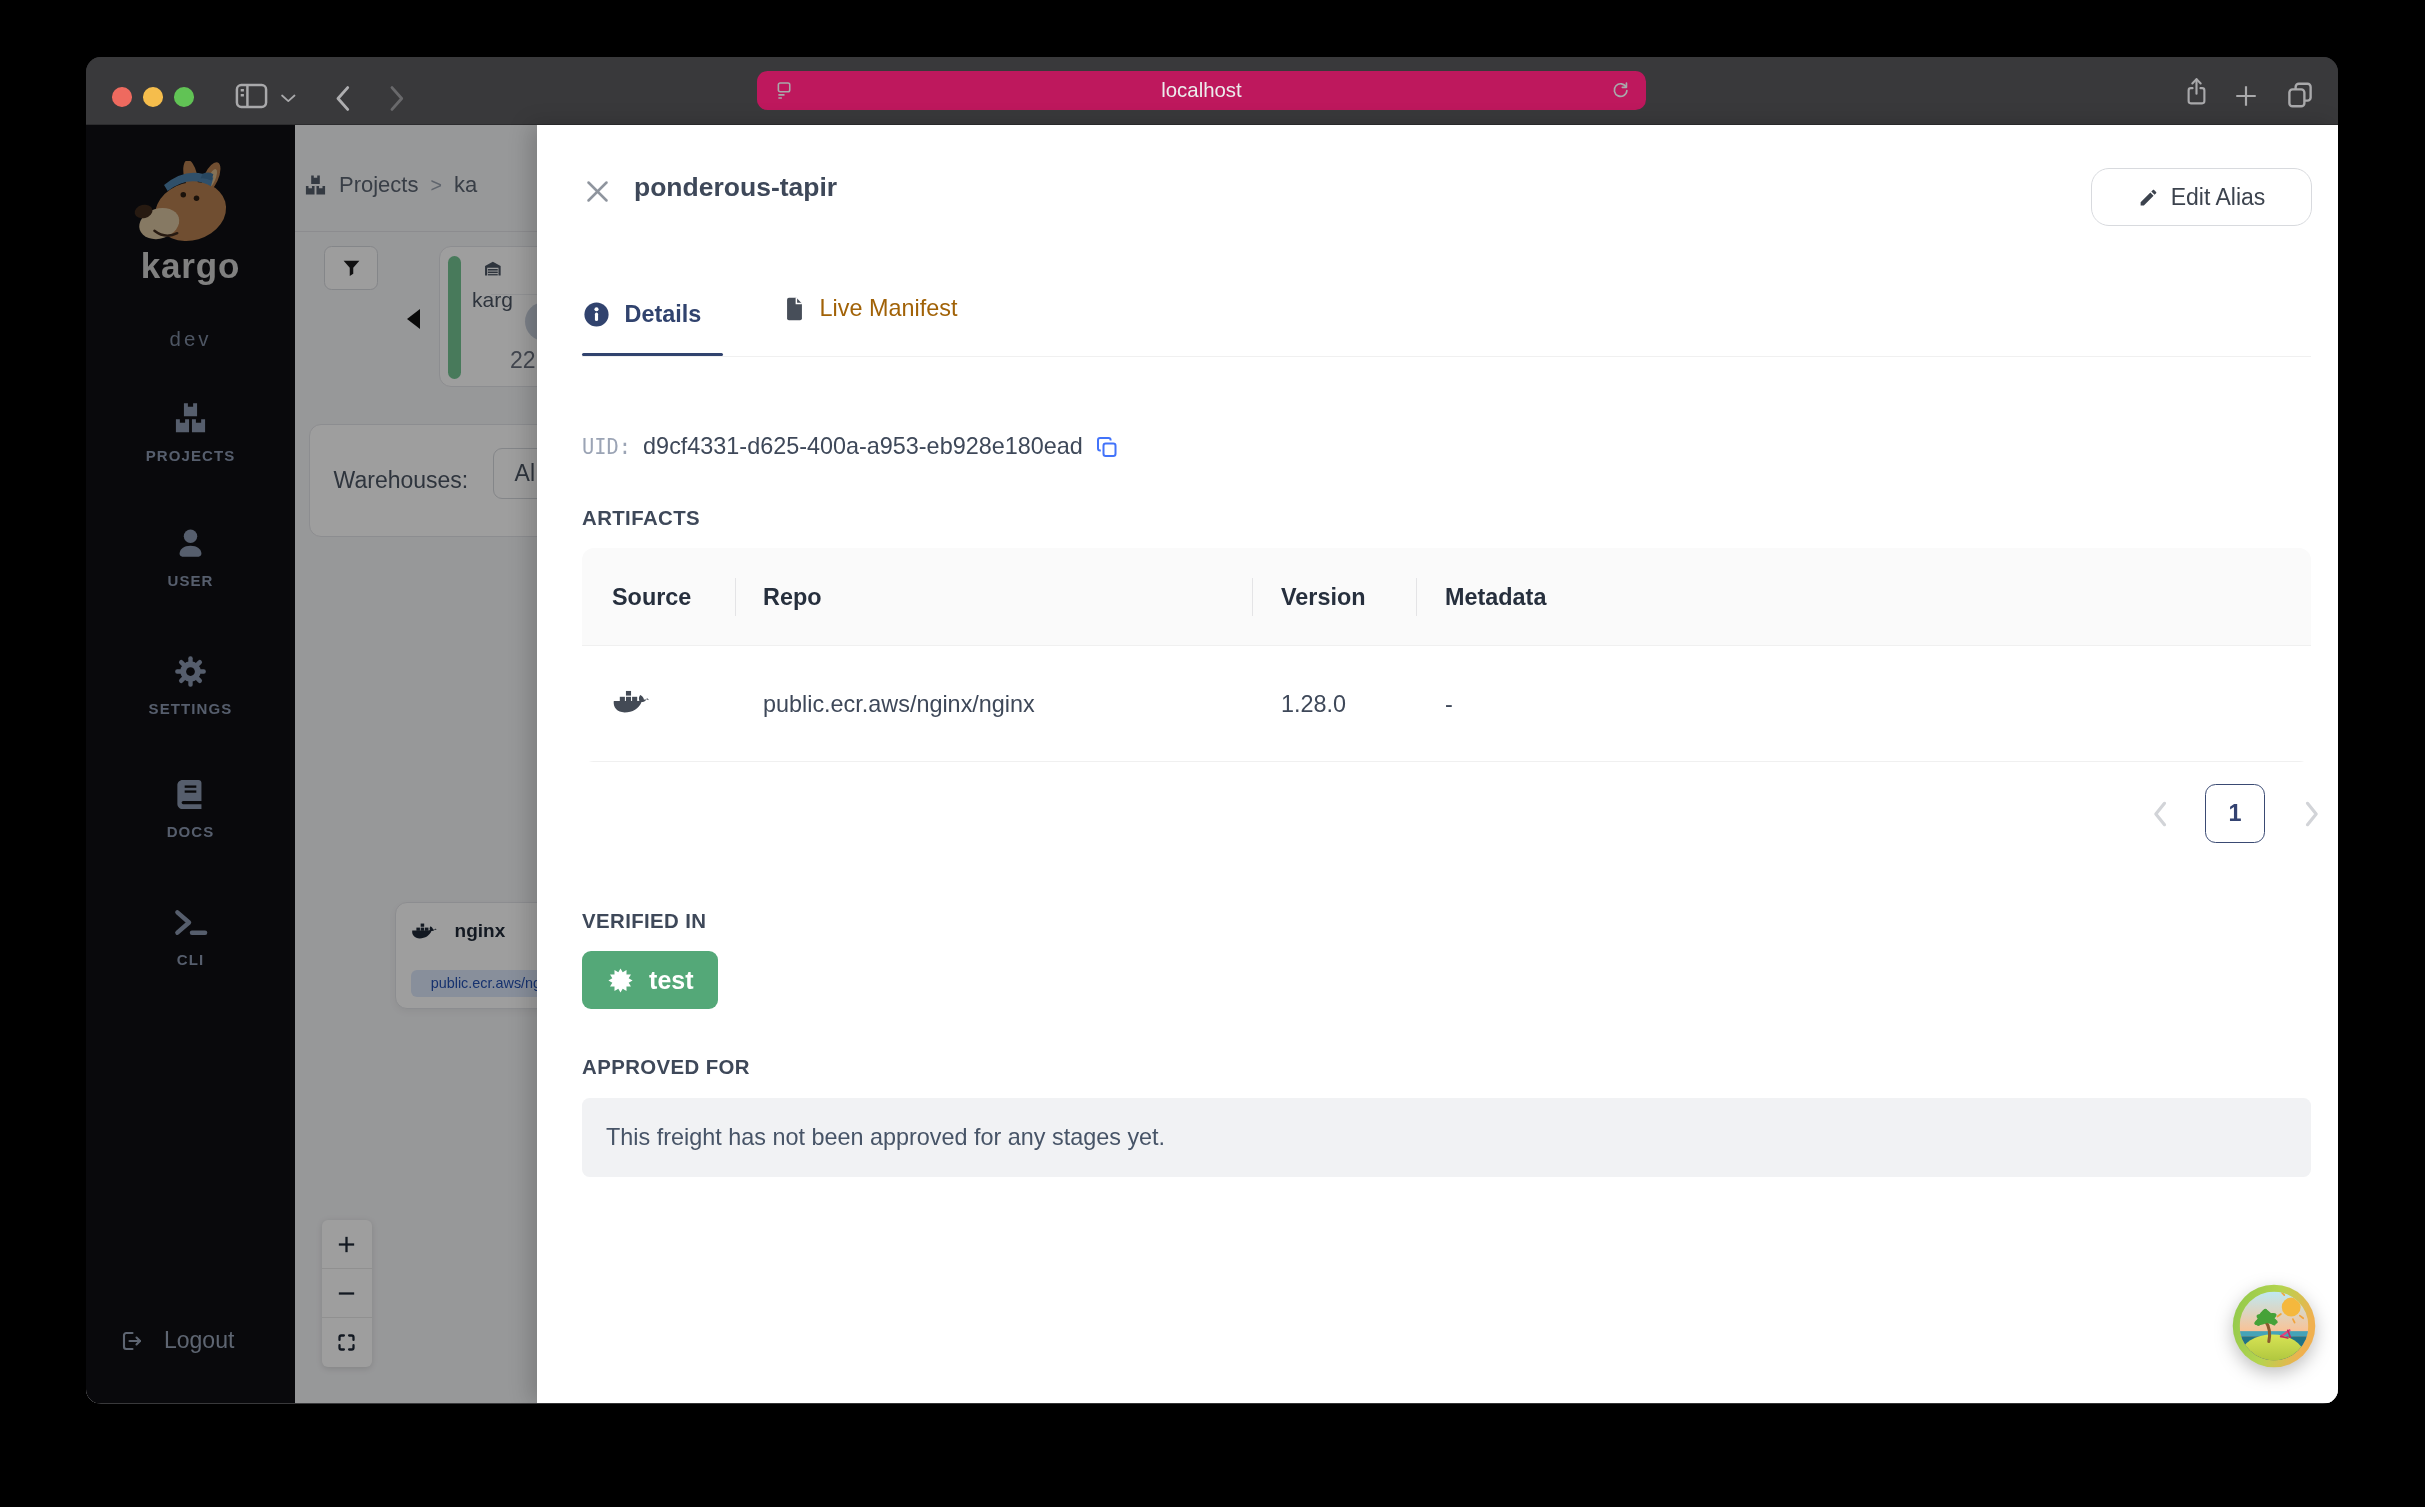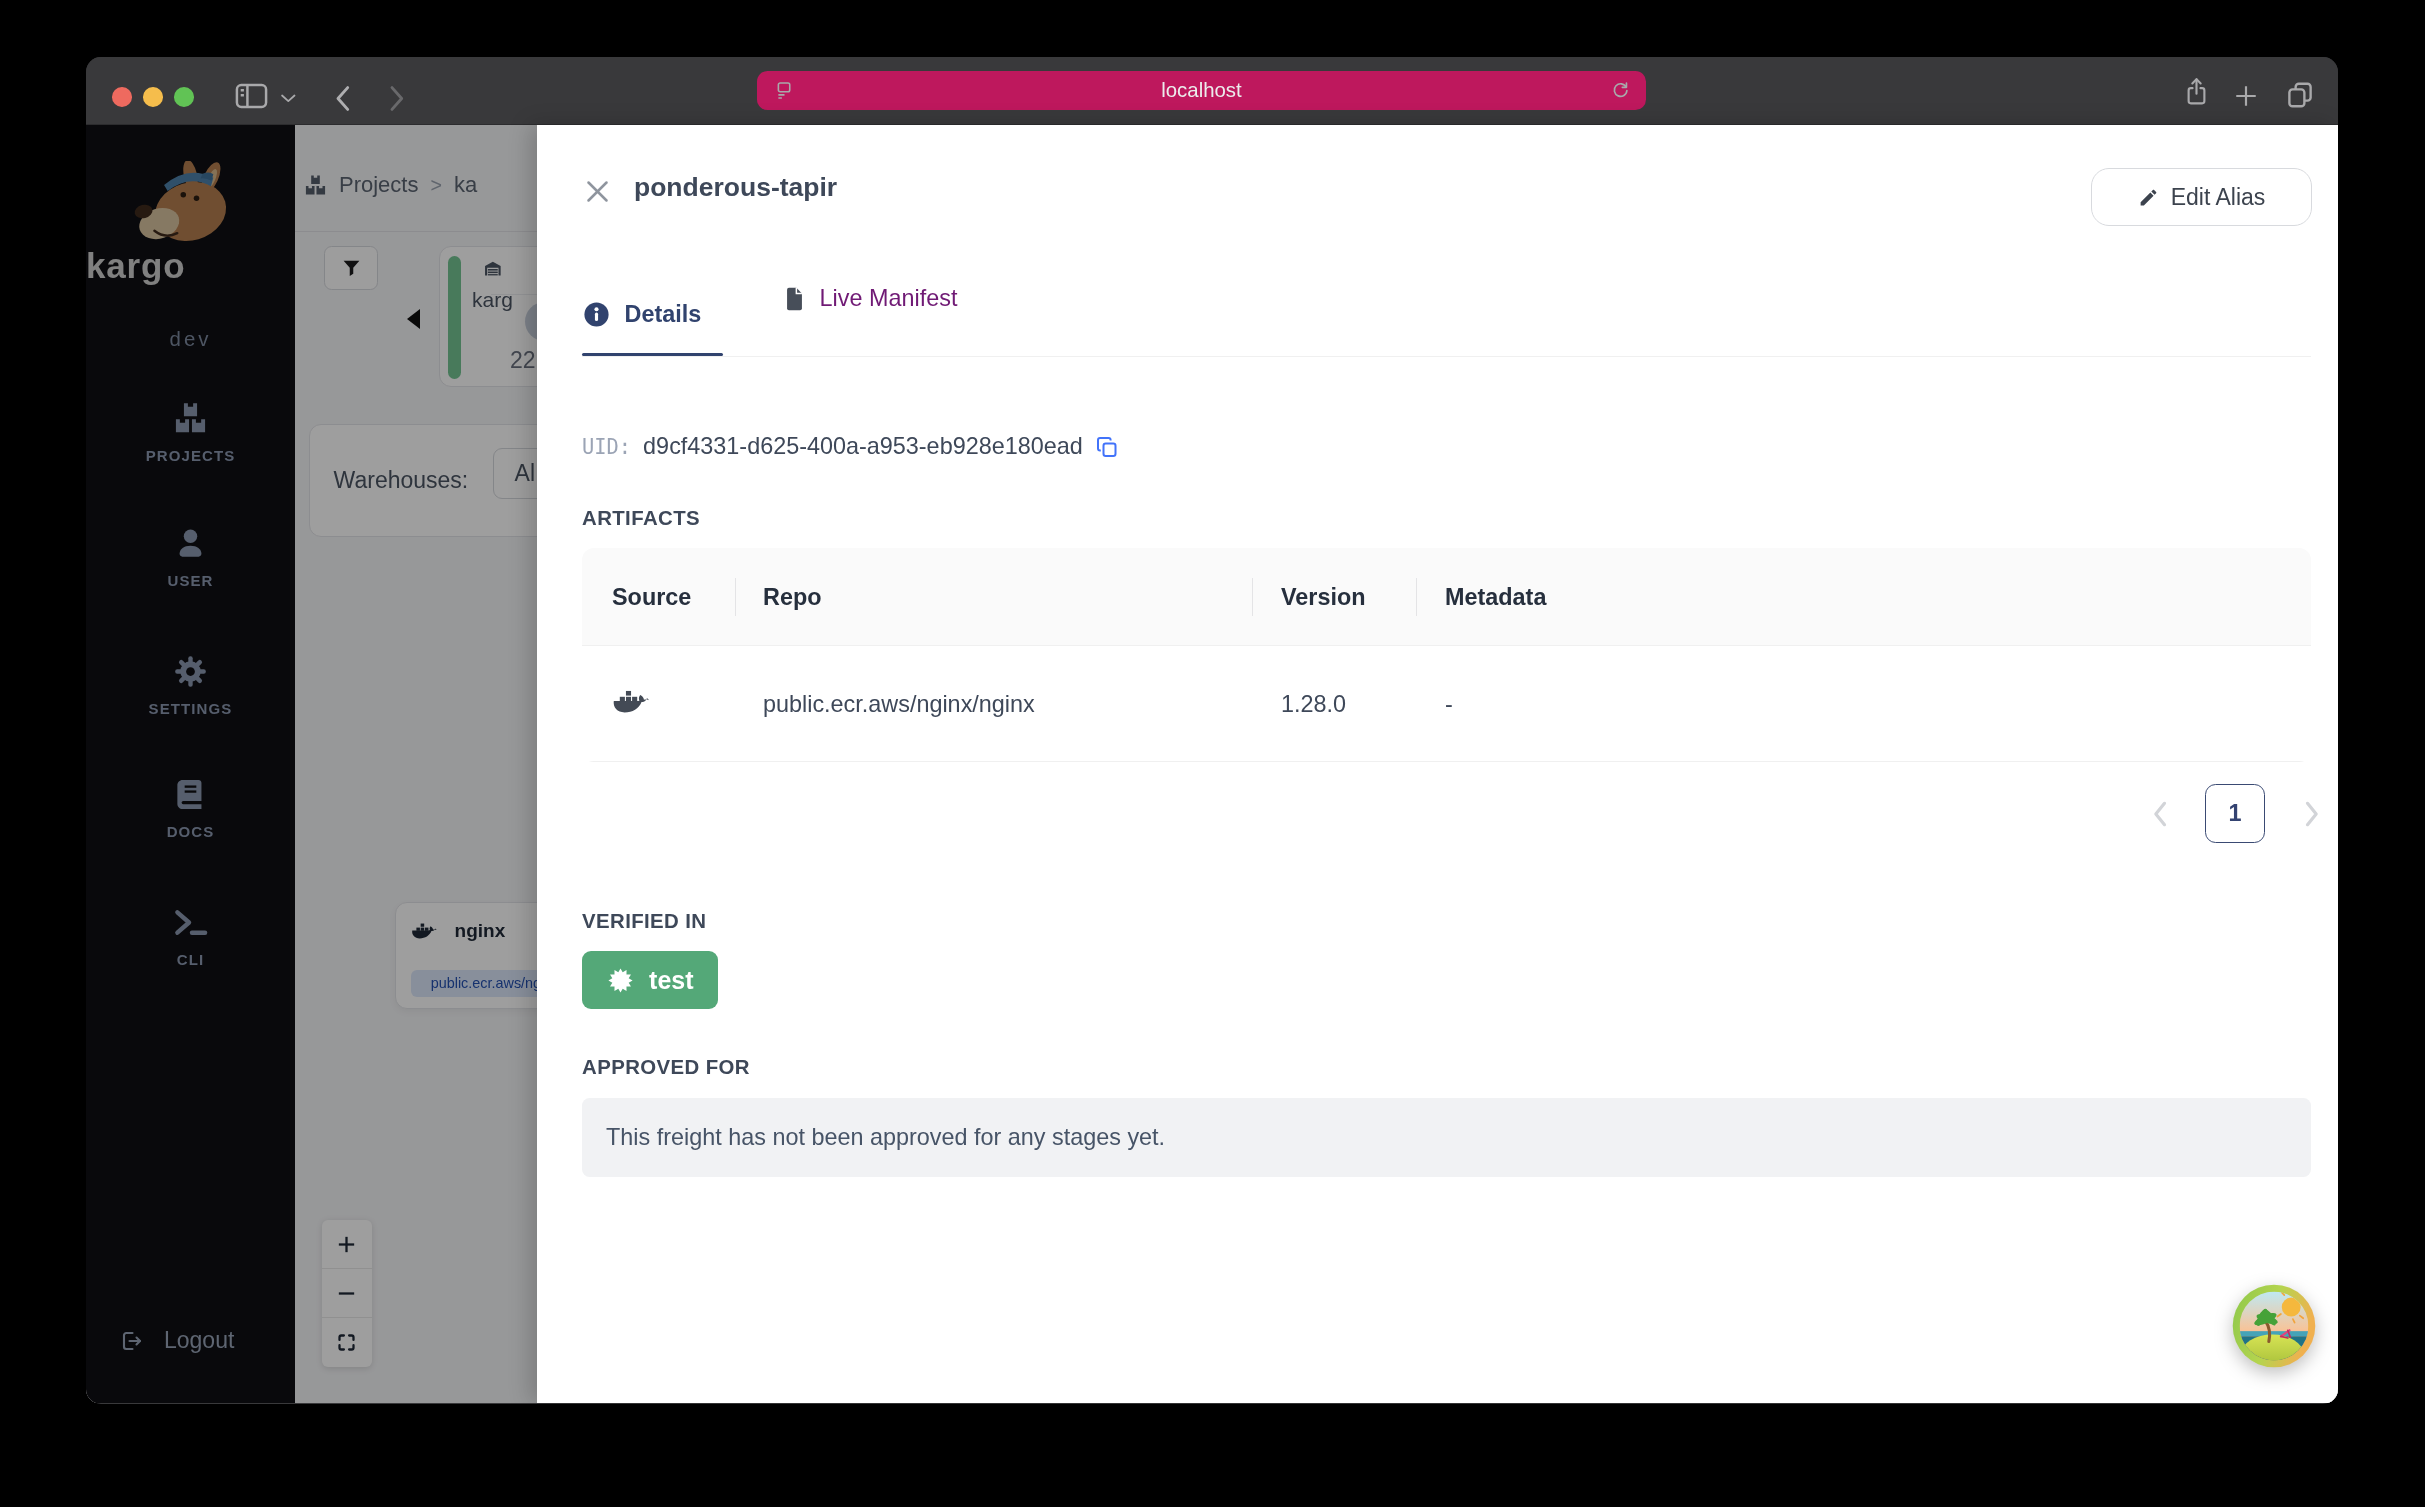--- a/index.html
+++ b/index.html
@@ -20,21 +20,21 @@
   #url-text{width:100%;text-align:center;line-height:39px;color:#ececec;font-size:20.4px;}
 
   
   #content{left:0;top:68px;width:2252px;height:1278px;background:#f4f5f7;}
 
   
   #app-sidebar{left:0;top:0;width:209px;height:100%;background:#101014;}
   .side-item{left:0;width:100%;text-align:center;color:#8b98b1;}
   .side-label{font-size:15px;font-weight:700;letter-spacing:1.1px;color:#8b98b1;margin-top:7.6px;}
   #side-env{top:203px;width:100%;text-align:center;color:#7d8aa0;font-size:20.4px;letter-spacing:3px;}
-  #logo-wordmark{top:121px;width:100%;text-align:left;color:#cfcfcf;font-size:35px;font-weight:800;letter-spacing:0.8px;}
+  #logo-wordmark{top:121px;width:100%;text-align:center;color:#cfcfcf;font-size:35px;font-weight:800;letter-spacing:0.8px;}
   #logout{left:33px;top:1202px;display:flex;align-items:center;gap:21px;color:#98a4b8;font-size:23px;}
 
   
   #app-page{left:209px;top:0;width:2044px;height:100%;background:#f4f5f7;}
   #breadcrumb{left:9px;top:47px;display:flex;align-items:center;gap:12px;color:#5b6472;font-size:22px;}
   #crumb-sep{color:#9aa3b0;font-size:19.7px;}
   #page-divider{left:0;top:106px;width:100%;height:0.8px;background:#e2e3e7;}
   #filter-btn{left:29px;top:121px;width:54px;height:44px;background:#fdfdfd;border:1.1px solid #d6d8dd;border-radius:7.6px;display:flex;align-items:center;justify-content:center;}
   #collapse-tri{left:112px;top:184px;width:0;height:0;border-top:10.6px solid transparent;border-bottom:10.6px solid transparent;border-right:13px solid #111;}
   .card{background:#fff;border:1.1px solid #e3e4e8;border-radius:12px;}
@@ -56,21 +56,21 @@
   .zbtn:last-child{border-bottom:none;}
 
   
   #mask{left:0;top:0;width:100%;height:100%;background:rgba(0,0,0,.38);z-index:5;}
   #drawer{left:451px;top:0;width:1802px;height:100%;background:#fff;z-index:10;box-shadow:-7.6px 0 21px rgba(0,0,0,.18);}
   #drawer-close{left:47px;top:53px;width:27px;height:27px;}
   #drawer-title{left:97px;top:47px;color:#3e4859;font-size:26.5px;font-weight:700;}
   #edit-alias{right:27px;top:43px;width:221px;height:58px;border:1.1px solid #d8dade;border-radius:18px;display:flex;align-items:center;justify-content:center;gap:12px;color:#3c434e;font-size:23px;background:#fff;}
   .tab{display:flex;align-items:center;gap:13.6px;font-size:23.4px;}
   #tab-details{left:45px;top:175px;color:#31436e;font-weight:600;}
-  #tab-manifest{left:246px;top:160px;color:#701a75;}
+  #tab-manifest{left:246px;top:170px;color:#a16207;}
   #tabs-ink{left:45px;top:228px;width:141px;height:3px;background:#31436e;border-radius:1.5px;}
   #tabs-line{left:45px;top:231px;width:1729px;height:0.8px;background:#f0f0f0;}
   .meta-row{display:flex;align-items:center;gap:12px;}
   #row-name{left:45px;top:266px;}
   #row-uid{left:45px;top:308px;}
   .meta-label{font-family:"DejaVu Sans Mono","Liberation Mono",monospace;font-size:20.4px;color:#9ba4b5;}
   .meta-value{font-size:23.4px;color:#3e4859;}
   .copy-icon{width:24px;height:24px;color:#4273fa;}
   .section-h{color:#3e4859;font-size:20.4px;font-weight:800;letter-spacing:0.4px;}
   #artifacts-h{left:45px;top:382px;}

